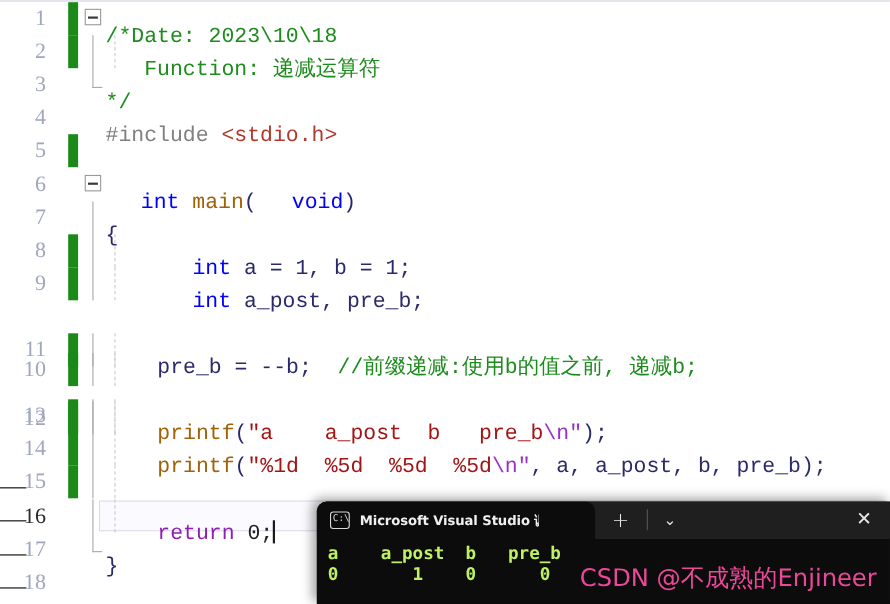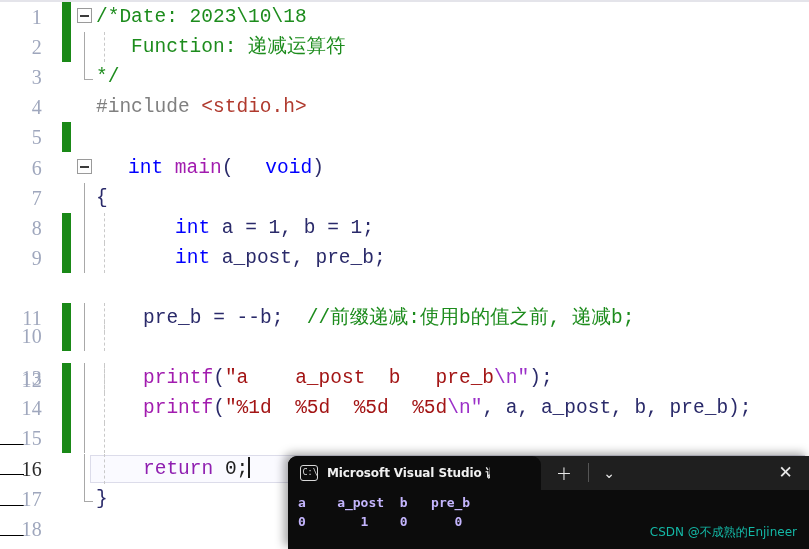--- a/index.html
+++ b/index.html
@@ -104,21 +104,21 @@
     position: absolute;
     top: 0;
     width: 0; height: 30.1px;
     border-left: 1px dashed #c9c9c9;
   }
   .guide.g1 { left: 104px; }
   .guide.g2 { left: 104px; }
 
   .code {
     position: absolute;
-    left: 96px; top: 0;
+    left: 96px; top: 16px;
     font-family: "Liberation Mono", "DejaVu Sans Mono", monospace;
     font-size: 19.5px;
     color: #202020;
     letter-spacing: 0;
   }
 
   
   .curbox {
     position: absolute;
     left: 90px; top: 1px;
@@ -134,21 +134,21 @@
     background: #1b1b1b;
     vertical-align: -4px;
     margin-left: 0px;
   }
 
   
   .c-comment  { color: #1d8c1d; }
   .c-pre      { color: #808080; }
   .c-inc      { color: #b03a2e; }
   .c-kw       { color: #0000ff; margin-left: 32px; }
-  .c-fn       { color: #a21caf; }
+  .c-fn       { color: #a16207; }
   .c-id       { color: #2a2a6a; }
   .c-str      { color: #a31515; }
   .c-esc      { color: #9b30c8; }
   .c-ret      { color: #8f1fb0; }
   .c-num      { color: #202020; }
   .c-brace    { color: #2a2a6a; }
 
   
   .console {
     position: absolute;
@@ -248,34 +248,34 @@
     font-family: "DejaVu Sans", sans-serif;
   }
 
   .console-body {
     position: relative;
     height: 59px;
     background: #0c0c0c;
     padding: 4px 0 0 10px;
   }
   .out-line {
-    color: #c4b5fd;
-    font-size: 13px;
+    color: #bef264;
+    font-size: 16px;
     line-height: 18.5px;
     white-space: pre;
     font-family: "DejaVu Sans Mono", "Liberation Mono", monospace;
     font-weight: bold;
   }
 
   .watermark {
     position: absolute;
     right: 12px; bottom: 8px;
-    color: #14b8a6;
+    color: #ec4899;
     font-family: "DejaVu Sans", "Liberation Sans", sans-serif;
-    font-size: 12px;
+    font-size: 22px;
     white-space: nowrap;
   }
 </style>
 </head>
 <body>
 
 <div id="root">
 
   <div class="top-rule"></div>
 

